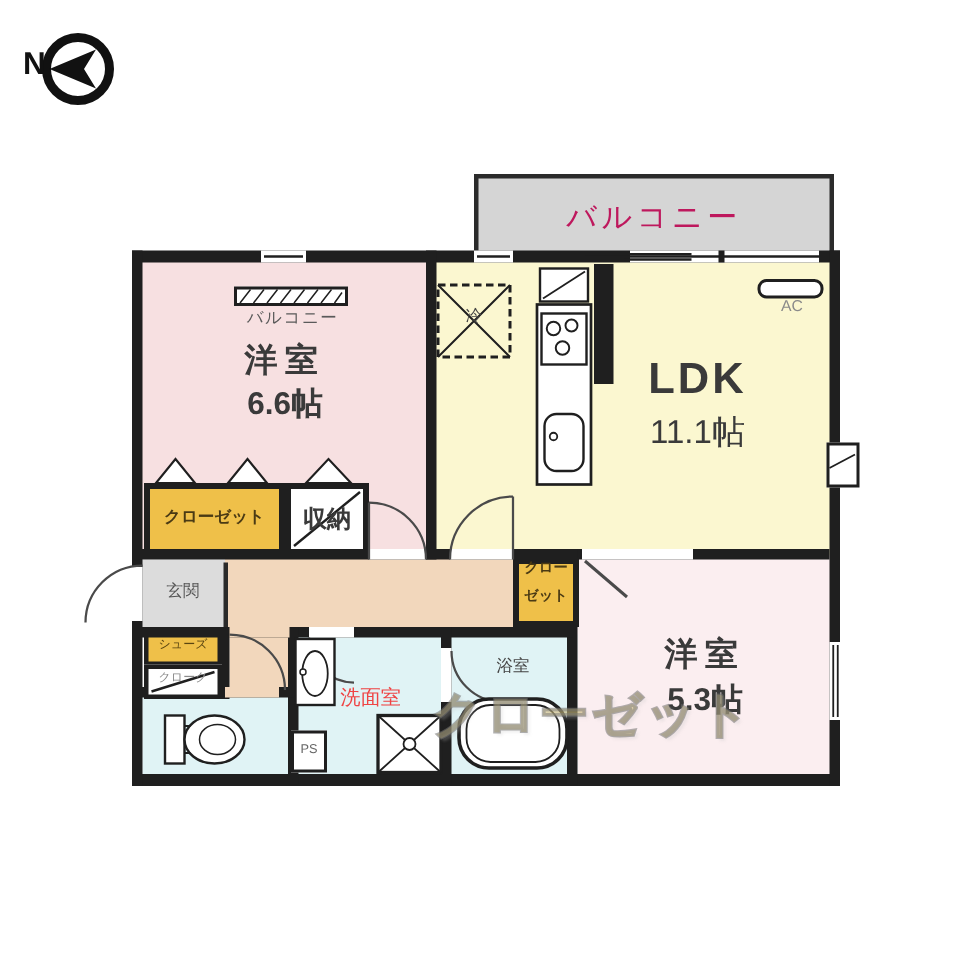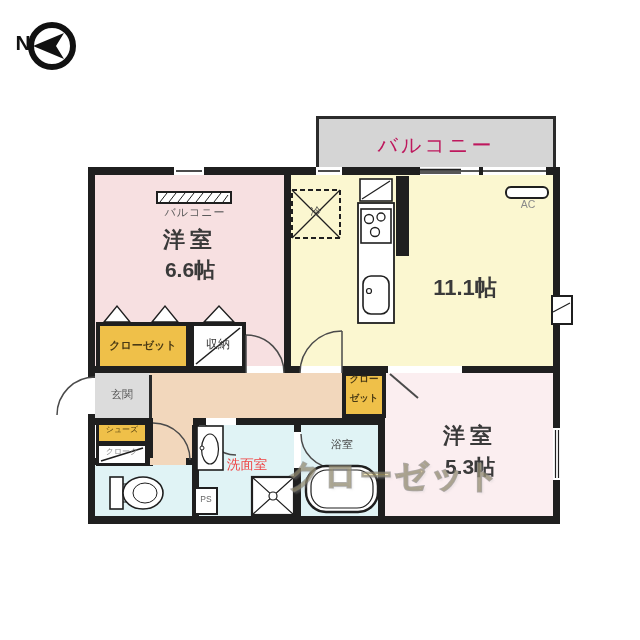--- a/index.html
+++ b/index.html
@@ -65,25 +65,25 @@
   #b-acwin{left:551px;top:295px;width:22px;height:30px;background:#fff;border:2px solid #1f1f1f}
   #b-drying{left:156px;top:191px;width:76px;height:13px;background:#fff;border:2px solid #1f1f1f}
 
   
   #t-n{left:10px;top:31px;width:26px;font-size:21px;font-weight:800;color:#111}
   #t-balcony{left:318px;top:134px;width:236px;font-size:20px;letter-spacing:3px;color:#be185d}
   #t-drying{left:150px;top:206px;width:90px;font-size:11px;letter-spacing:1px;color:#5a5a5a}
   #t-b1name{left:105px;top:228px;width:170px;font-size:22px;font-weight:700;letter-spacing:5px}
   #t-b1size{left:105px;top:258px;width:170px;font-size:21px;font-weight:700}
   #t-ldkname{left:380px;top:238px;width:170px;font-size:29px;font-weight:700;letter-spacing:2px}
-  #t-ldksize{left:380px;top:276px;width:170px;font-size:22px;font-weight:700}
+  #t-ldksize{left:380px;top:276px;width:170px;font-size:22px;font-weight:400}
   #t-ac{left:510px;top:199px;width:36px;font-size:10.5px;color:#8a8a8a}
   #t-rei{left:306px;top:205px;width:20px;font-size:11px;color:#444}
   #t-closet1{left:99px;top:339px;width:88px;font-size:11px;font-weight:700;color:#4a3a14}
-  #t-storage{left:192px;top:338px;width:52px;font-size:12px;font-weight:400;color:#3a3a3a}
+  #t-storage{left:192px;top:338px;width:52px;font-size:16px;font-weight:700;color:#3a3a3a}
   #t-genkan{left:96px;top:388px;width:52px;font-size:11px;color:#555}
   #t-shoes1{left:97px;top:426px;width:50px;font-size:8px;color:#5a4510}
   #t-shoes2{left:97px;top:448px;width:50px;font-size:8px;color:#8a8a8a}
   #t-wash{left:206px;top:458px;width:82px;font-size:13.5px;color:#ef4444}
   #t-bath{left:312px;top:438px;width:60px;font-size:11px;color:#444}
   #t-ps{left:195px;top:495px;width:22px;font-size:8.5px;color:#666}
   #t-closet2a{left:344px;top:374px;width:40px;font-size:9.5px;font-weight:700;color:#4a3a14}
   #t-closet2b{left:344px;top:393px;width:40px;font-size:9.5px;font-weight:700;color:#4a3a14}
   #t-b2name{left:395px;top:424px;width:150px;font-size:22px;font-weight:700;letter-spacing:5px}
   #t-b2size{left:395px;top:455px;width:150px;font-size:21px;font-weight:700}
@@ -242,20 +242,21 @@
 
     <g stroke="#1f1f1f" stroke-width="1">
       <path d="M160 202 L167 193 M169 202 L176 193 M178 202 L185 193 M187 202 L194 193 M196 202 L203 193 M205 202 L212 193 M214 202 L221 193 M223 202 L228 195"></path>
     </g>
   </svg>
 
   <div class="lbl" id="t-n">N</div>
   <div class="lbl" id="t-drying">バルコニー</div>
   <div class="lbl" id="t-b1name">洋室</div>
   <div class="lbl" id="t-b1size">6.6帖</div>
+  <div class="lbl" id="t-ldkname">LDK</div>
   <div class="lbl" id="t-ldksize">11.1帖</div>
   <div class="lbl" id="t-ac">AC</div>
   <div class="lbl" id="t-rei">冷</div>
   <div class="lbl" id="t-closet1">クローゼット</div>
   <div class="lbl" id="t-storage">収納</div>
   <div class="lbl" id="t-genkan">玄関</div>
   <div class="lbl" id="t-shoes1">シューズ</div>
   <div class="lbl" id="t-shoes2">クローク</div>
   <div class="lbl" id="t-wash">洗面室</div>
   <div class="lbl" id="t-bath">浴室</div>

